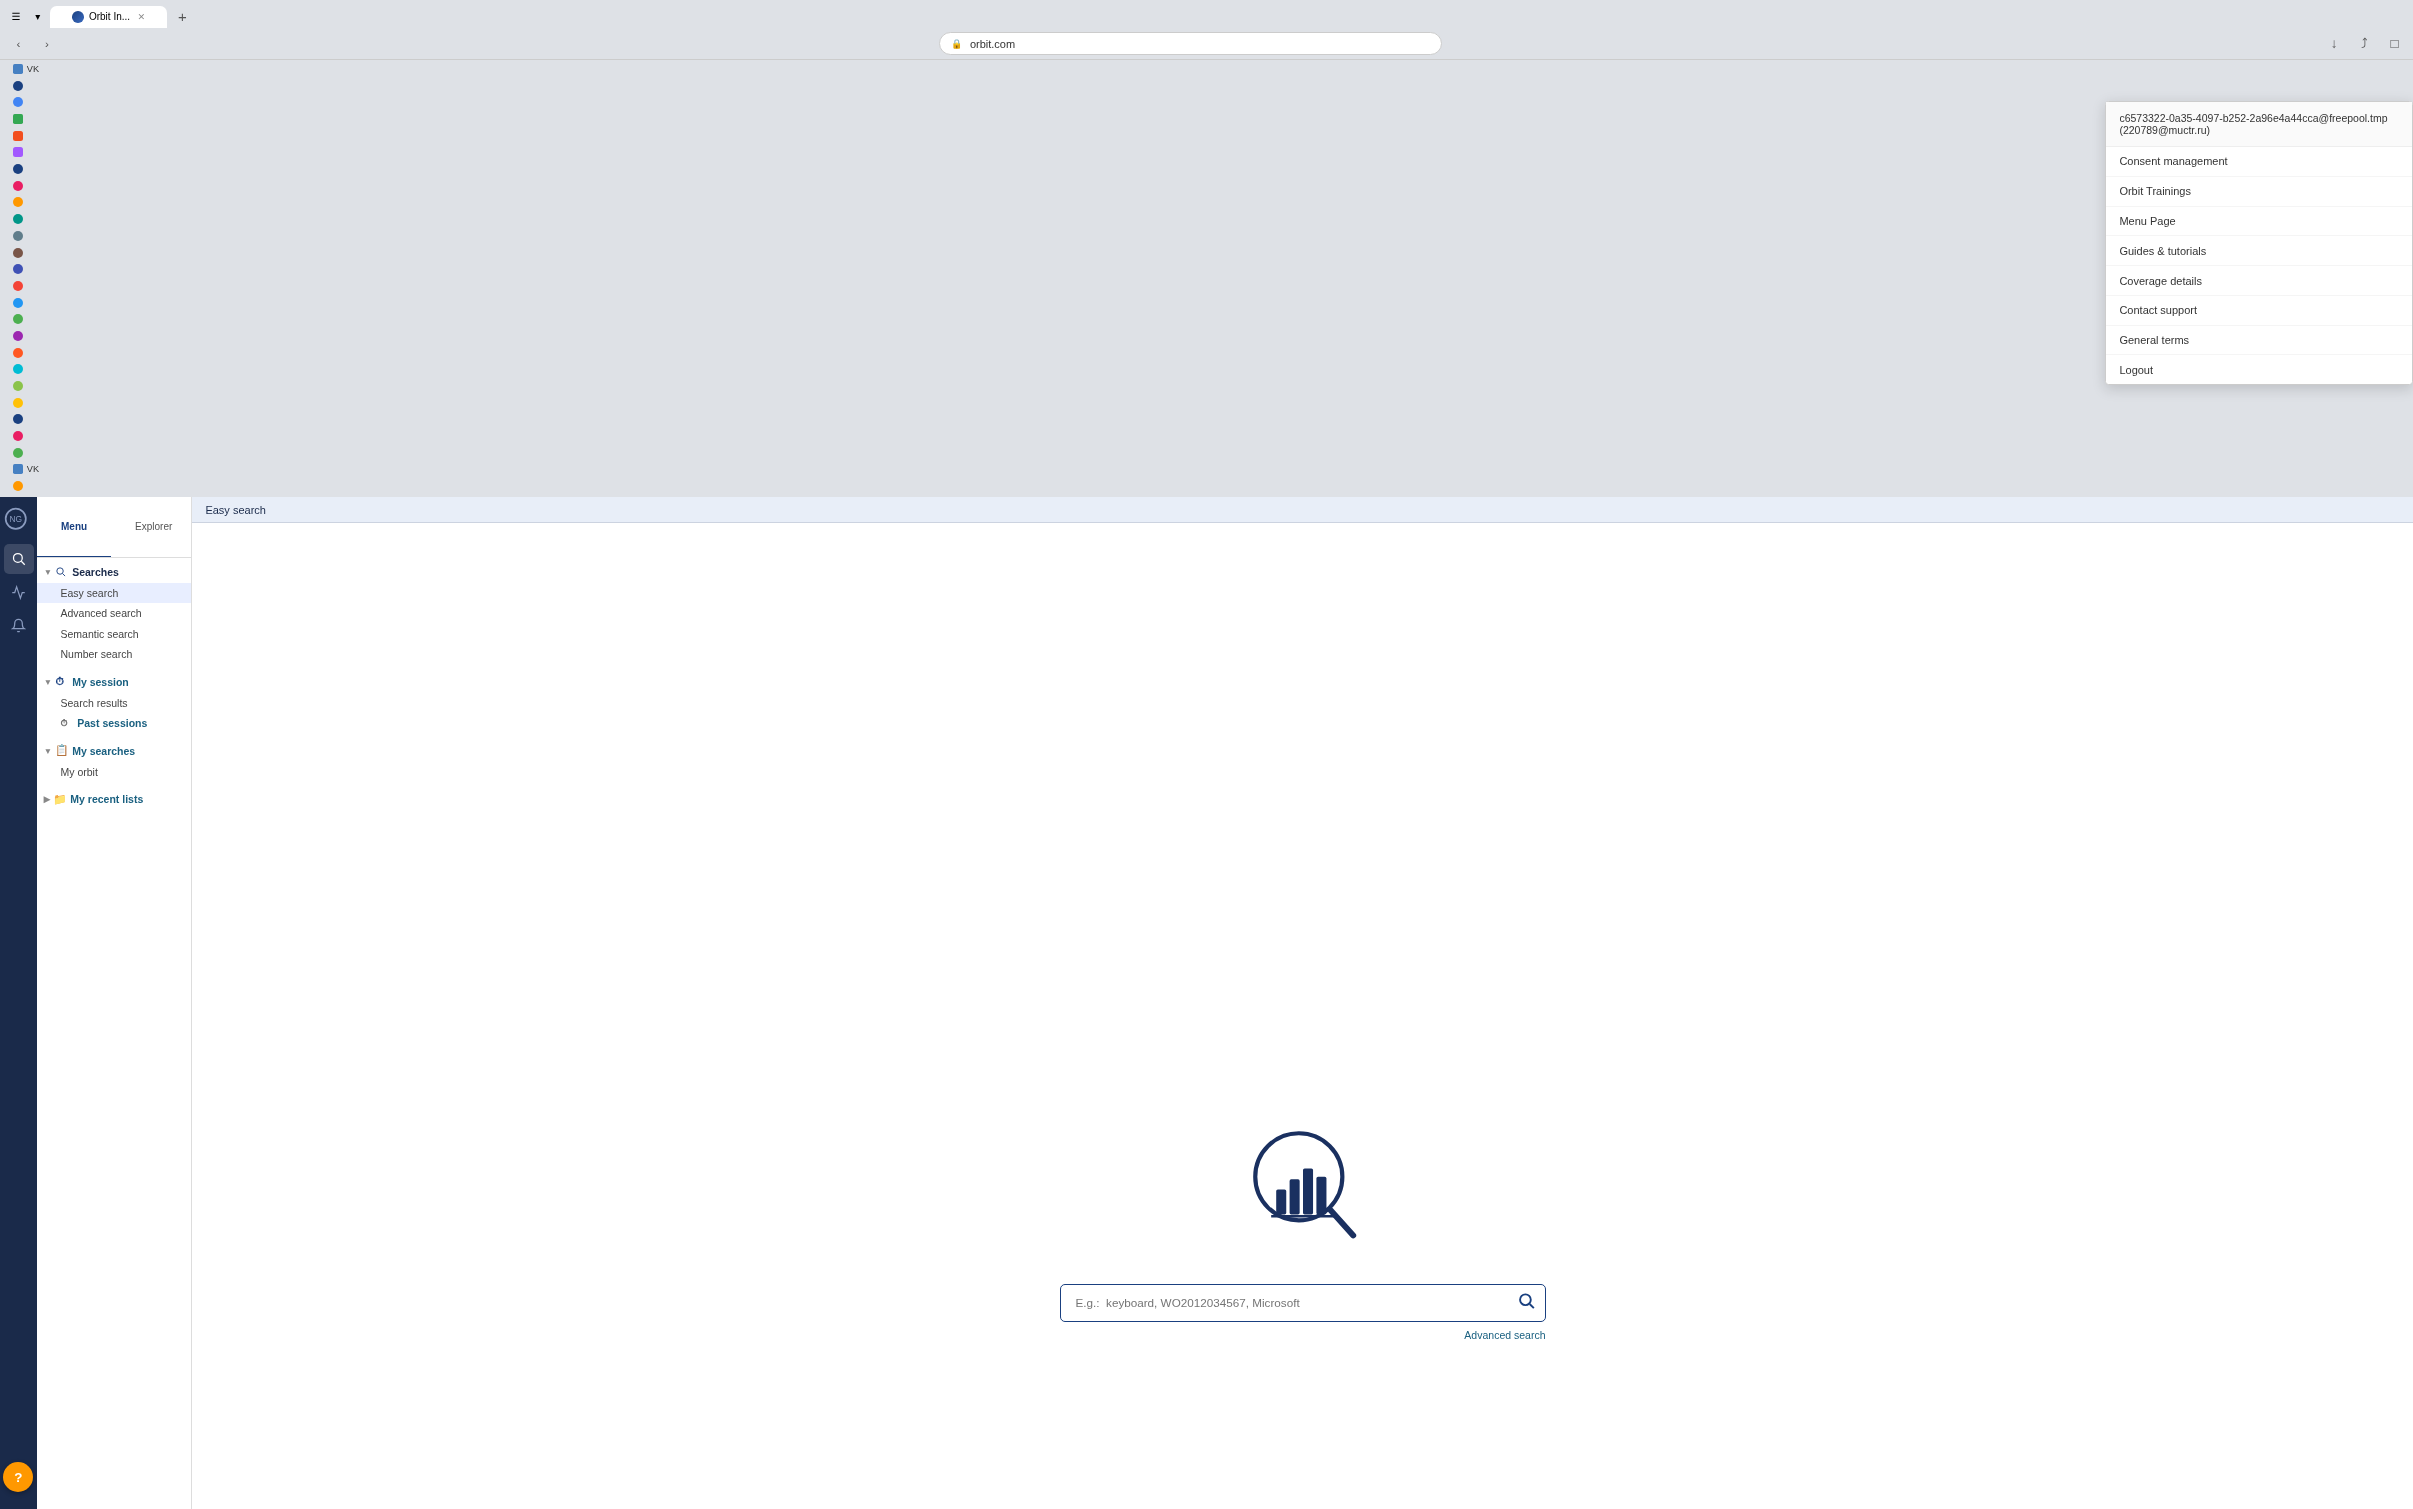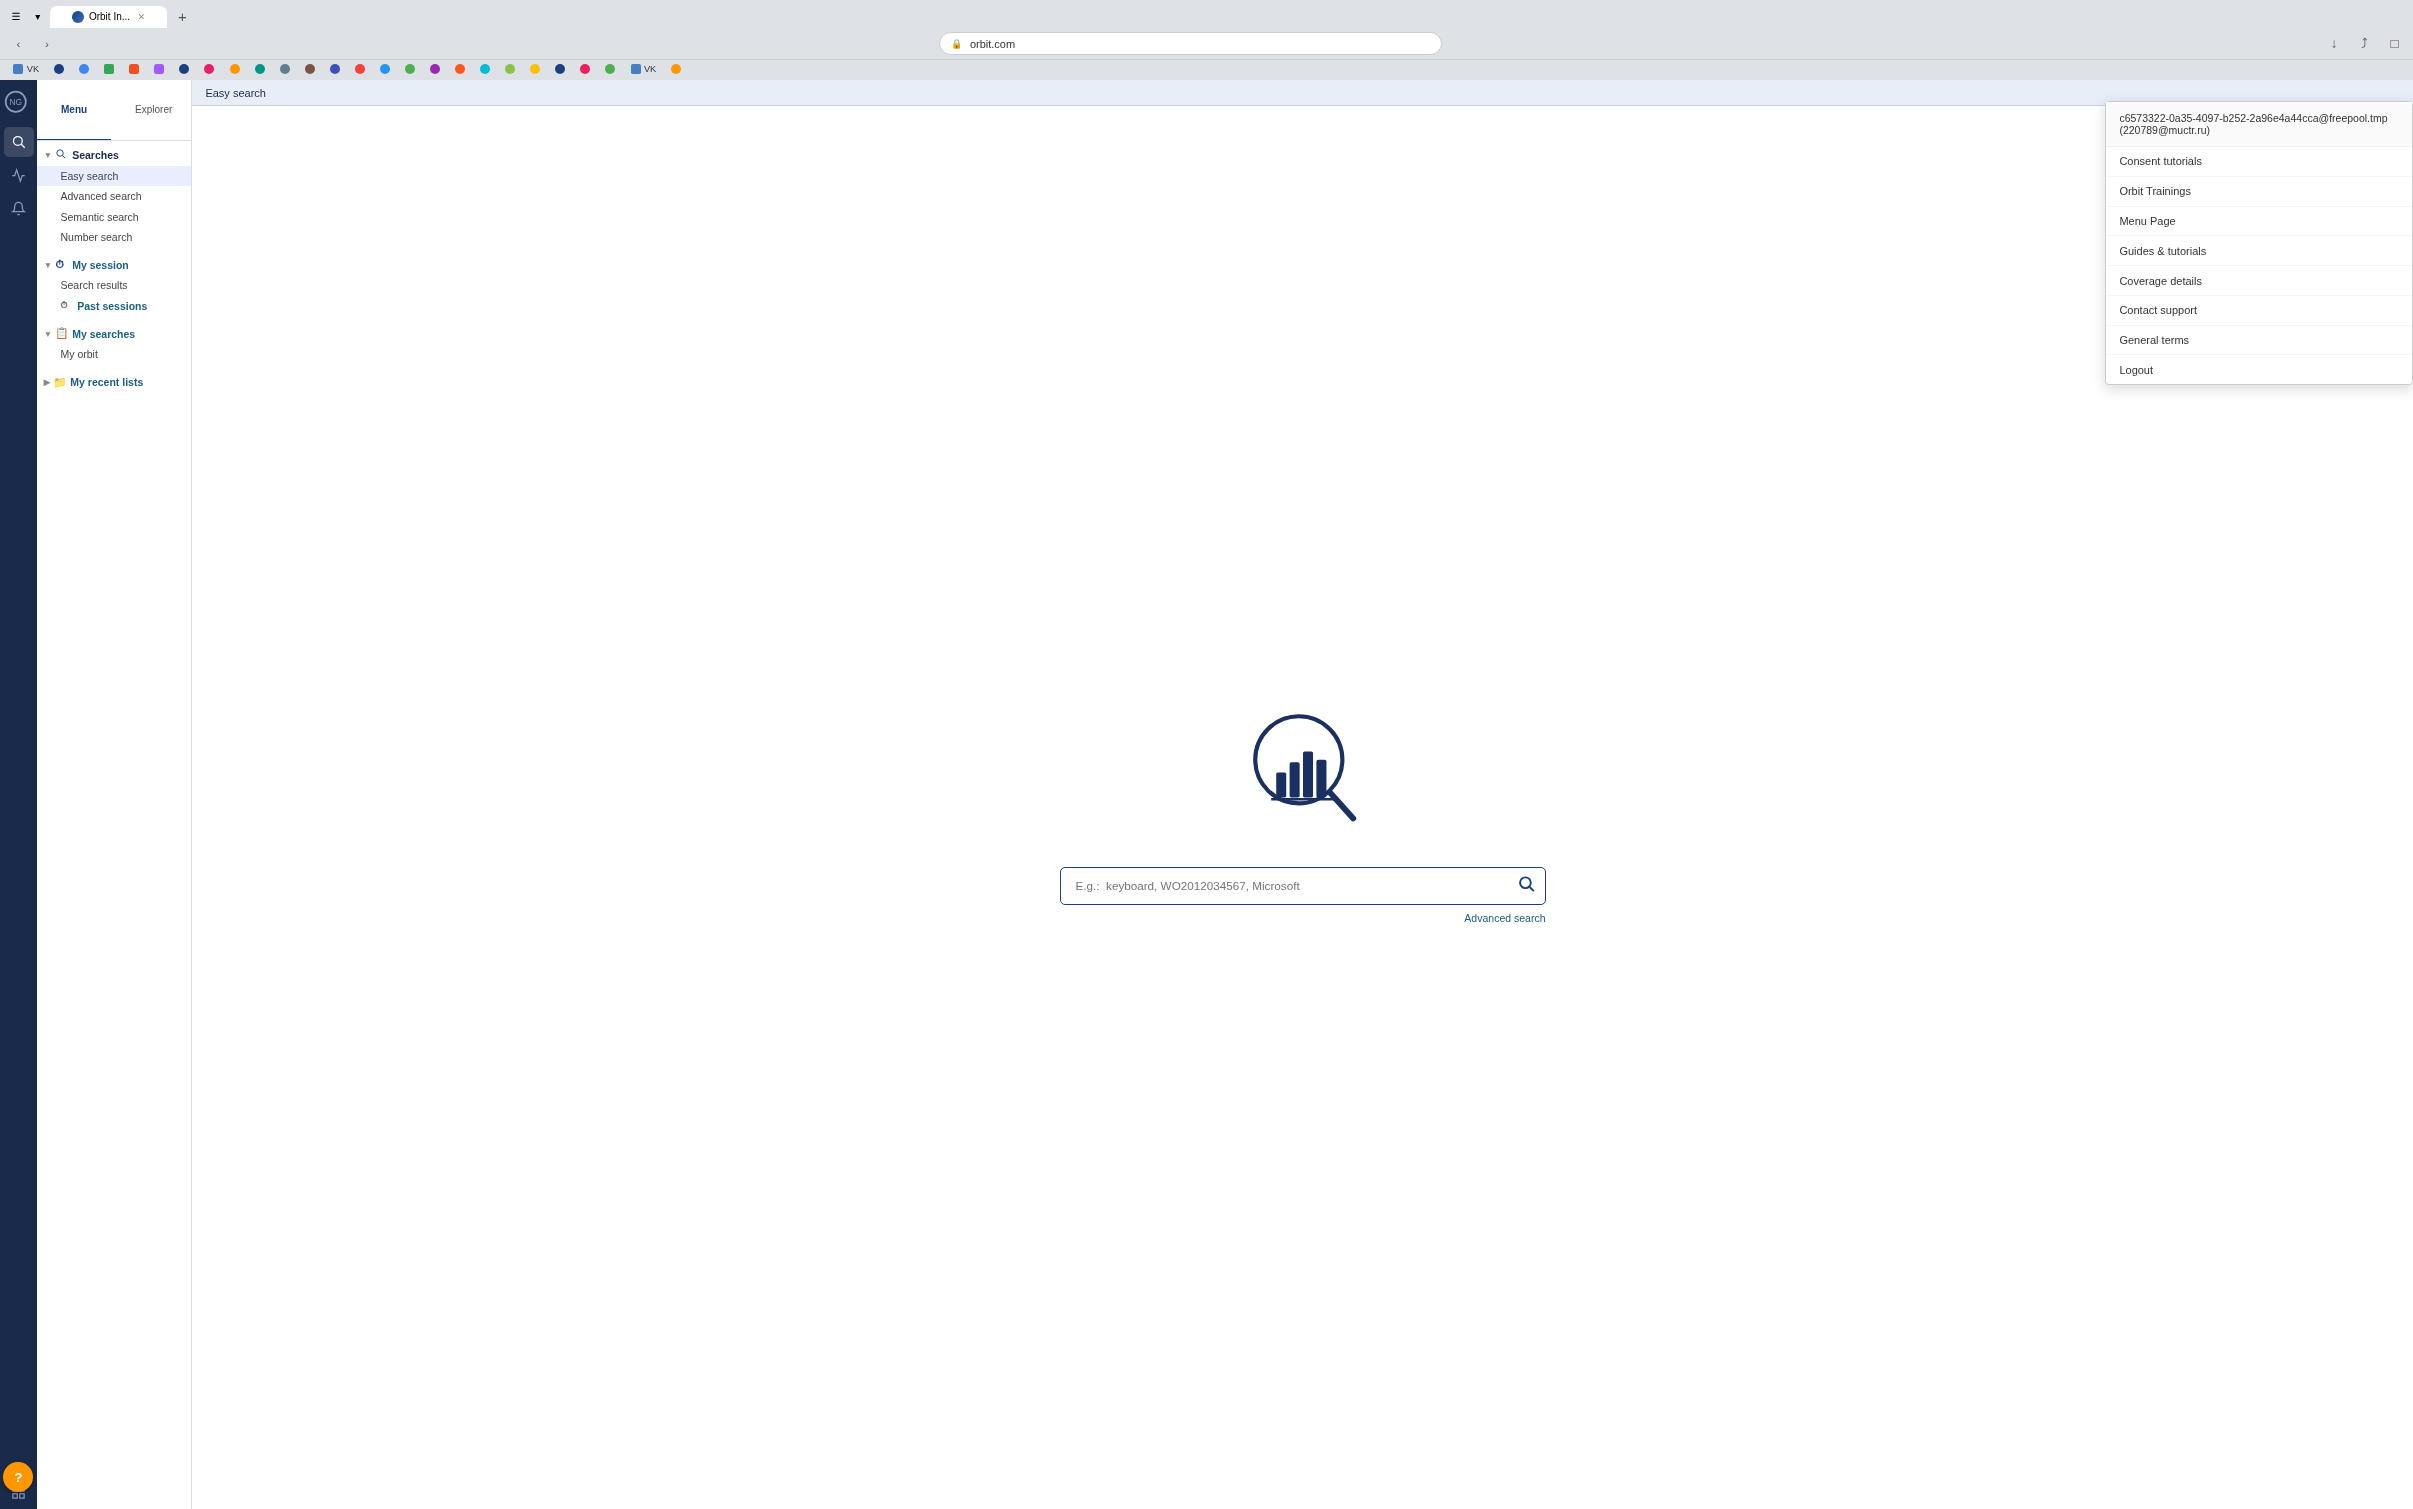--- a/index.html
+++ b/index.html
@@ -11,21 +11,21 @@
     .browser-tab { background: #fff; border-radius: 6.7px 6.7px 0 0; padding: 5px 22px; font-size: 10px; display: flex; align-items: center; gap: 5px; min-width: 117px; }
     .tab-favicon { width: 11.7px; height: 11.7px; background: #4285f4; border-radius: 1.7px; }
     .browser-controls { display: flex; align-items: center; padding: 3.4px 6.7px; gap: 5px; background: #dee1e6; }
     .nav-btn { width: 23.5px; height: 23.5px; border-radius: 50%; border: none; background: transparent; cursor: pointer; display: flex; align-items: center; justify-content: center; font-size: 11.7px; color: #555; }
     .address-bar { flex: 1; max-width: 503px; margin: 0 auto; background: #fff; border-radius: 17px; padding: 4.2px 11.7px; display: flex; align-items: center; gap: 6.7px; font-size: 11px; color: #333; border: 0.8px solid #ccc; }
     .address-bar .lock-icon { color: #666; font-size: 9.2px; }
     .browser-actions { display: flex; align-items: center; gap: 6.7px; }
     .browser-action-btn { width: 23.5px; height: 23.5px; display: flex; align-items: center; justify-content: center; cursor: pointer; color: #555; font-size: 13.4px; }
 
     
-    .bookmark-bar { background: #dee1e6; padding: 1.7px 6.7px 3.4px; display: flex; gap: 1.7px; overflow: hidden; border-top: 0.8px solid #ccc; }
+    .bookmark-bar { background: #dee1e6; padding: 1.7px 6.7px 3.4px; display: flex; gap: 1.7px; overflow: hidden; border-top: 0.8px solid #ccc; flex-direction: column; }
     .bookmark-item { padding: 2.5px 6.7px; font-size: 9.2px; color: #333; cursor: pointer; border-radius: 3.4px; display: flex; align-items: center; gap: 3.4px; white-space: nowrap; }
     .bm-icon { width: 10px; height: 10px; border-radius: 1.7px; display: inline-block; }
 
     
     .app-container { display: flex; height: calc(100vh - 75px); background: #fff; }
 
     
     .icon-rail { width: 37px; background: #1a2a4a; display: flex; flex-direction: column; align-items: center; padding: 6.7px 0; gap: 3.4px; }
     .rail-icon { width: 30px; height: 30px; display: flex; align-items: center; justify-content: center; cursor: pointer; border-radius: 5px; color: #8a9bbf; font-size: 13.4px; }
     .rail-icon:hover, .rail-icon.active { background: rgba(255,255,255,0.15); color: #fff; }
@@ -317,21 +317,21 @@
         <div class="advanced-search-link">
           <a>Advanced search</a>
         </div>
       </div>
     </div>
   </div>
 </div>
 
 <div class="user-dropdown">
   <div class="dropdown-header">c6573322-0a35-4097-b252-2a96e4a44cca@freepool.tmp (220789@muctr.ru)</div>
-  <div class="dropdown-item">Consent tutorials</div>
+  <div class="dropdown-item">Consent management</div>
   <div class="dropdown-item">Orbit Trainings</div>
   <div class="dropdown-item">Menu Page</div>
   <div class="dropdown-item">Guides &amp; tutorials</div>
   <div class="dropdown-item">Coverage details</div>
   <div class="dropdown-item">Contact support</div>
   <div class="dropdown-item">General terms</div>
   <div class="dropdown-item">Logout</div>
 </div>
 
 <div style="position:fixed;bottom:17px;left:3.4px;width:30px;height:30px;background:#ff9800;border-radius:50%;display:flex;align-items:center;justify-content:center;cursor:pointer;color:#fff;font-weight:bold;font-size:13.4px;box-shadow:0 1.7px 5px rgba(0,0,0,0.3);">?</div>

